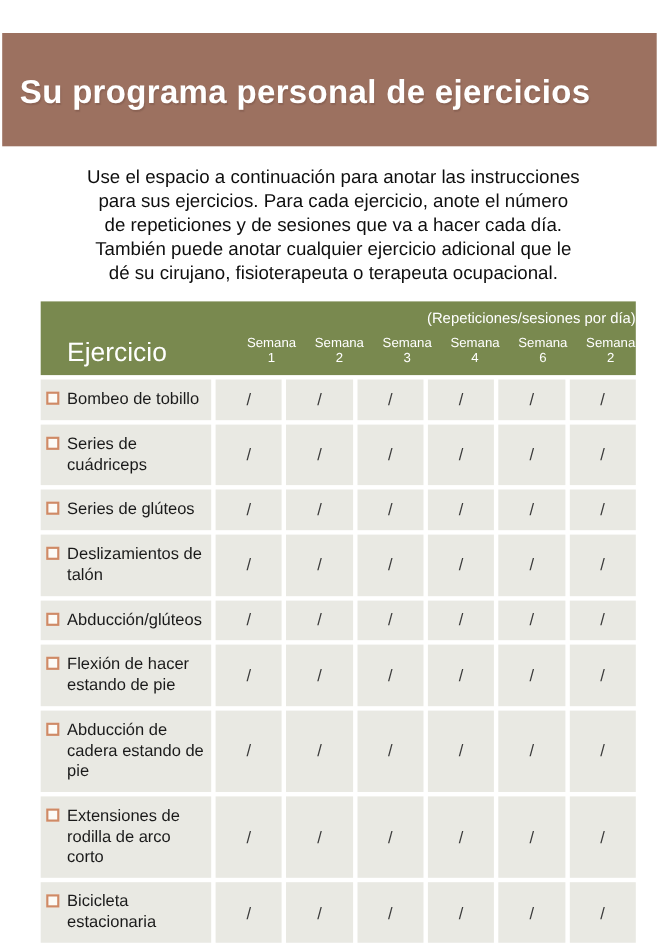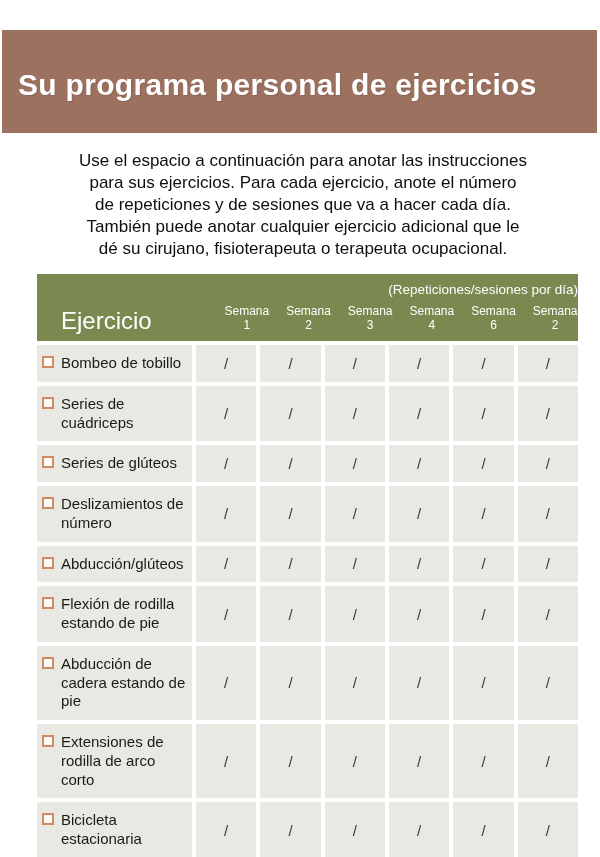--- a/index.html
+++ b/index.html
@@ -119,41 +119,41 @@
         <span class="label-text">Series de glúteos</span>
       </div>
       <div class="cell slash-cell">/</div>
       <div class="cell slash-cell">/</div>
       <div class="cell slash-cell">/</div>
       <div class="cell slash-cell">/</div>
       <div class="cell slash-cell">/</div>
       <div class="cell slash-cell">/</div>
       <div class="cell label-cell">
         <span class="checkbox"></span>
-        <span class="label-text">Deslizamientos de número</span>
+        <span class="label-text">Deslizamientos de talón</span>
       </div>
       <div class="cell slash-cell">/</div>
       <div class="cell slash-cell">/</div>
       <div class="cell slash-cell">/</div>
       <div class="cell slash-cell">/</div>
       <div class="cell slash-cell">/</div>
       <div class="cell slash-cell">/</div>
       <div class="cell label-cell">
         <span class="checkbox"></span>
         <span class="label-text">Abducción/glúteos</span>
       </div>
       <div class="cell slash-cell">/</div>
       <div class="cell slash-cell">/</div>
       <div class="cell slash-cell">/</div>
       <div class="cell slash-cell">/</div>
       <div class="cell slash-cell">/</div>
       <div class="cell slash-cell">/</div>
       <div class="cell label-cell">
         <span class="checkbox"></span>
-        <span class="label-text">Flexión de rodilla estando de pie</span>
+        <span class="label-text">Flexión de hacer estando de pie</span>
       </div>
       <div class="cell slash-cell">/</div>
       <div class="cell slash-cell">/</div>
       <div class="cell slash-cell">/</div>
       <div class="cell slash-cell">/</div>
       <div class="cell slash-cell">/</div>
       <div class="cell slash-cell">/</div>
       <div class="cell label-cell">
         <span class="checkbox"></span>
         <span class="label-text">Abducción de cadera estando de pie</span>

